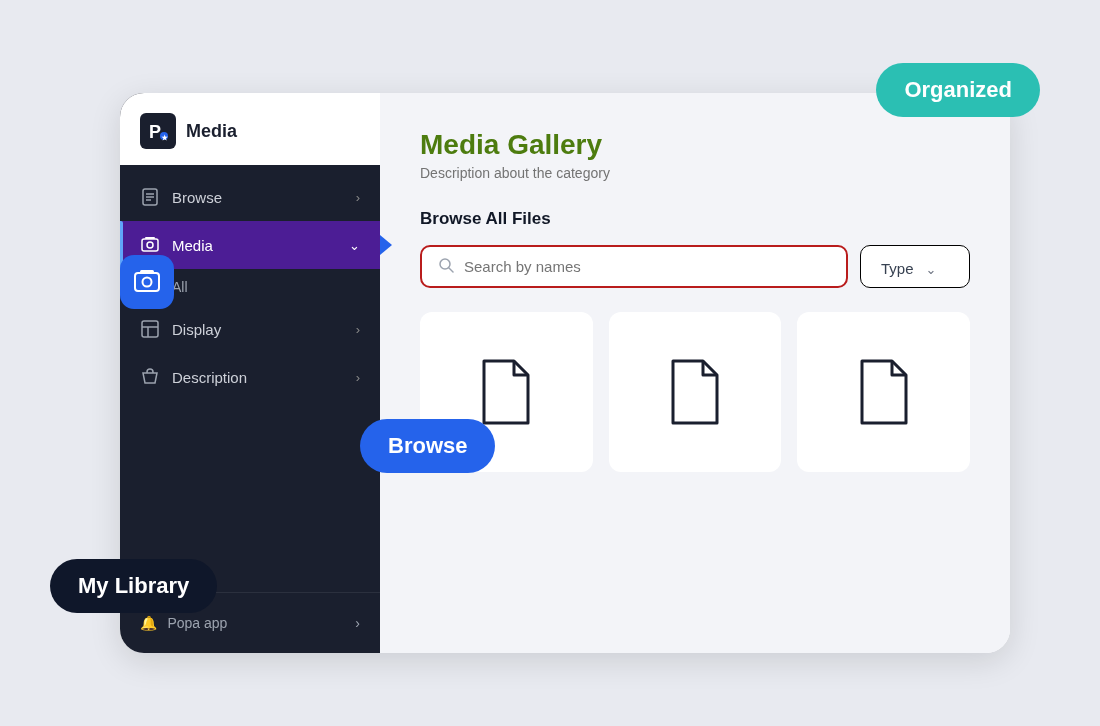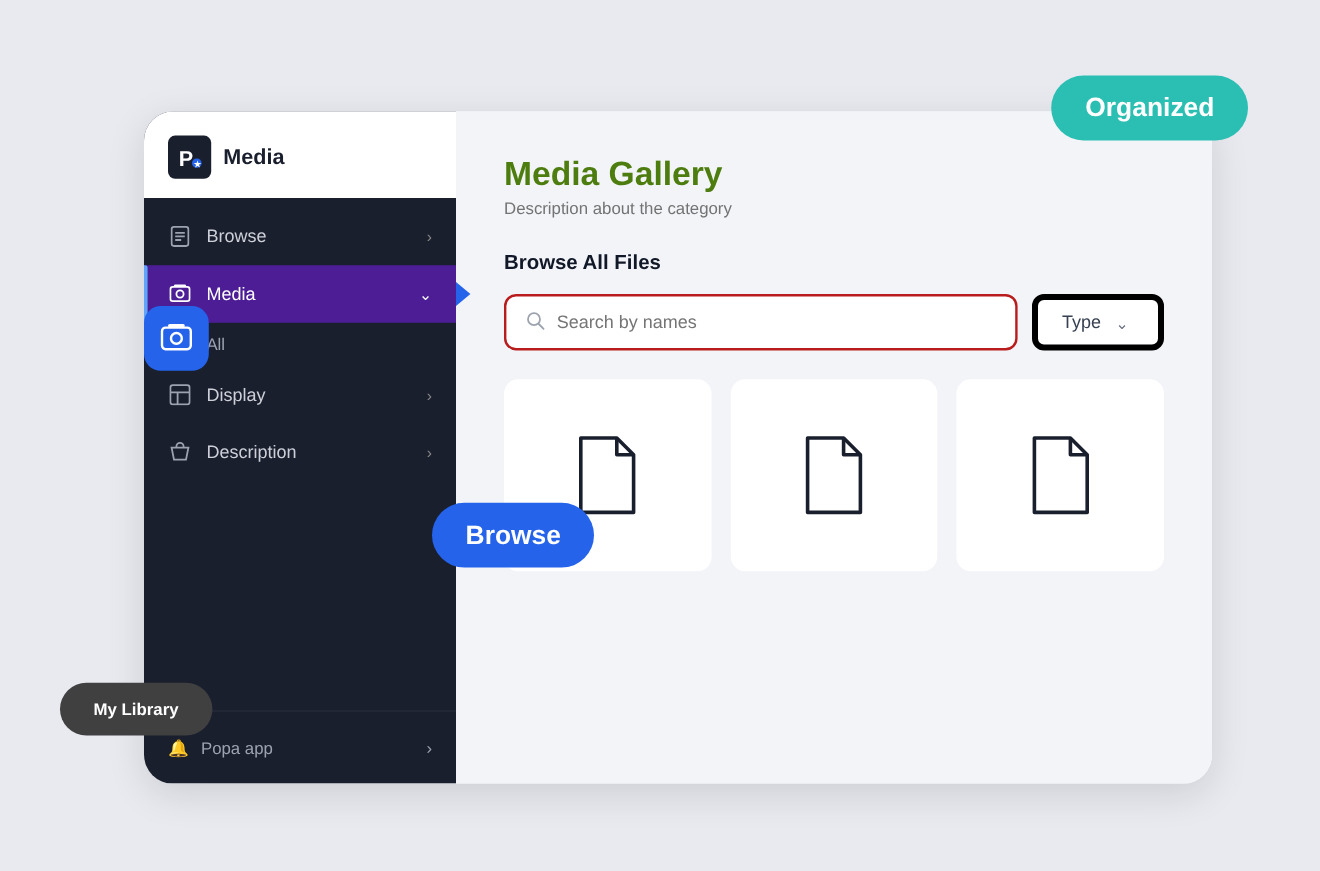--- a/index.html
+++ b/index.html
@@ -44,23 +44,23 @@
       font-weight: 700;
       padding: 14px 28px;
       border-radius: 40px;
       z-index: 10;
     }
 
     .badge-mylibrary {
       position: absolute;
       bottom: 60px;
       left: -10px;
-      background: #404040;
-      color: white;
-      font-size: 14px;
+      background: #0f172a;
+      color: white;
+      font-size: 22px;
       font-weight: 700;
       padding: 14px 28px;
       border-radius: 40px;
       z-index: 10;
       margin-top: 48px;
     }
 
     
     .main-card {
       position: absolute;
@@ -256,21 +256,21 @@
       border: none;
       outline: none;
       font-size: 15px;
       color: #9ca3af;
       background: transparent;
       width: 100%;
     }
 
     .type-dropdown {
       background: white;
-      border: 5px solid #000000;
+      border: 1px solid #000000;
       border-radius: 10px;
       padding: 10px 20px;
       display: flex;
       align-items: flex-end;
       gap: 12px;
       font-size: 15px;
       color: #374151;
       cursor: pointer;
       min-width: 110px;
     }

